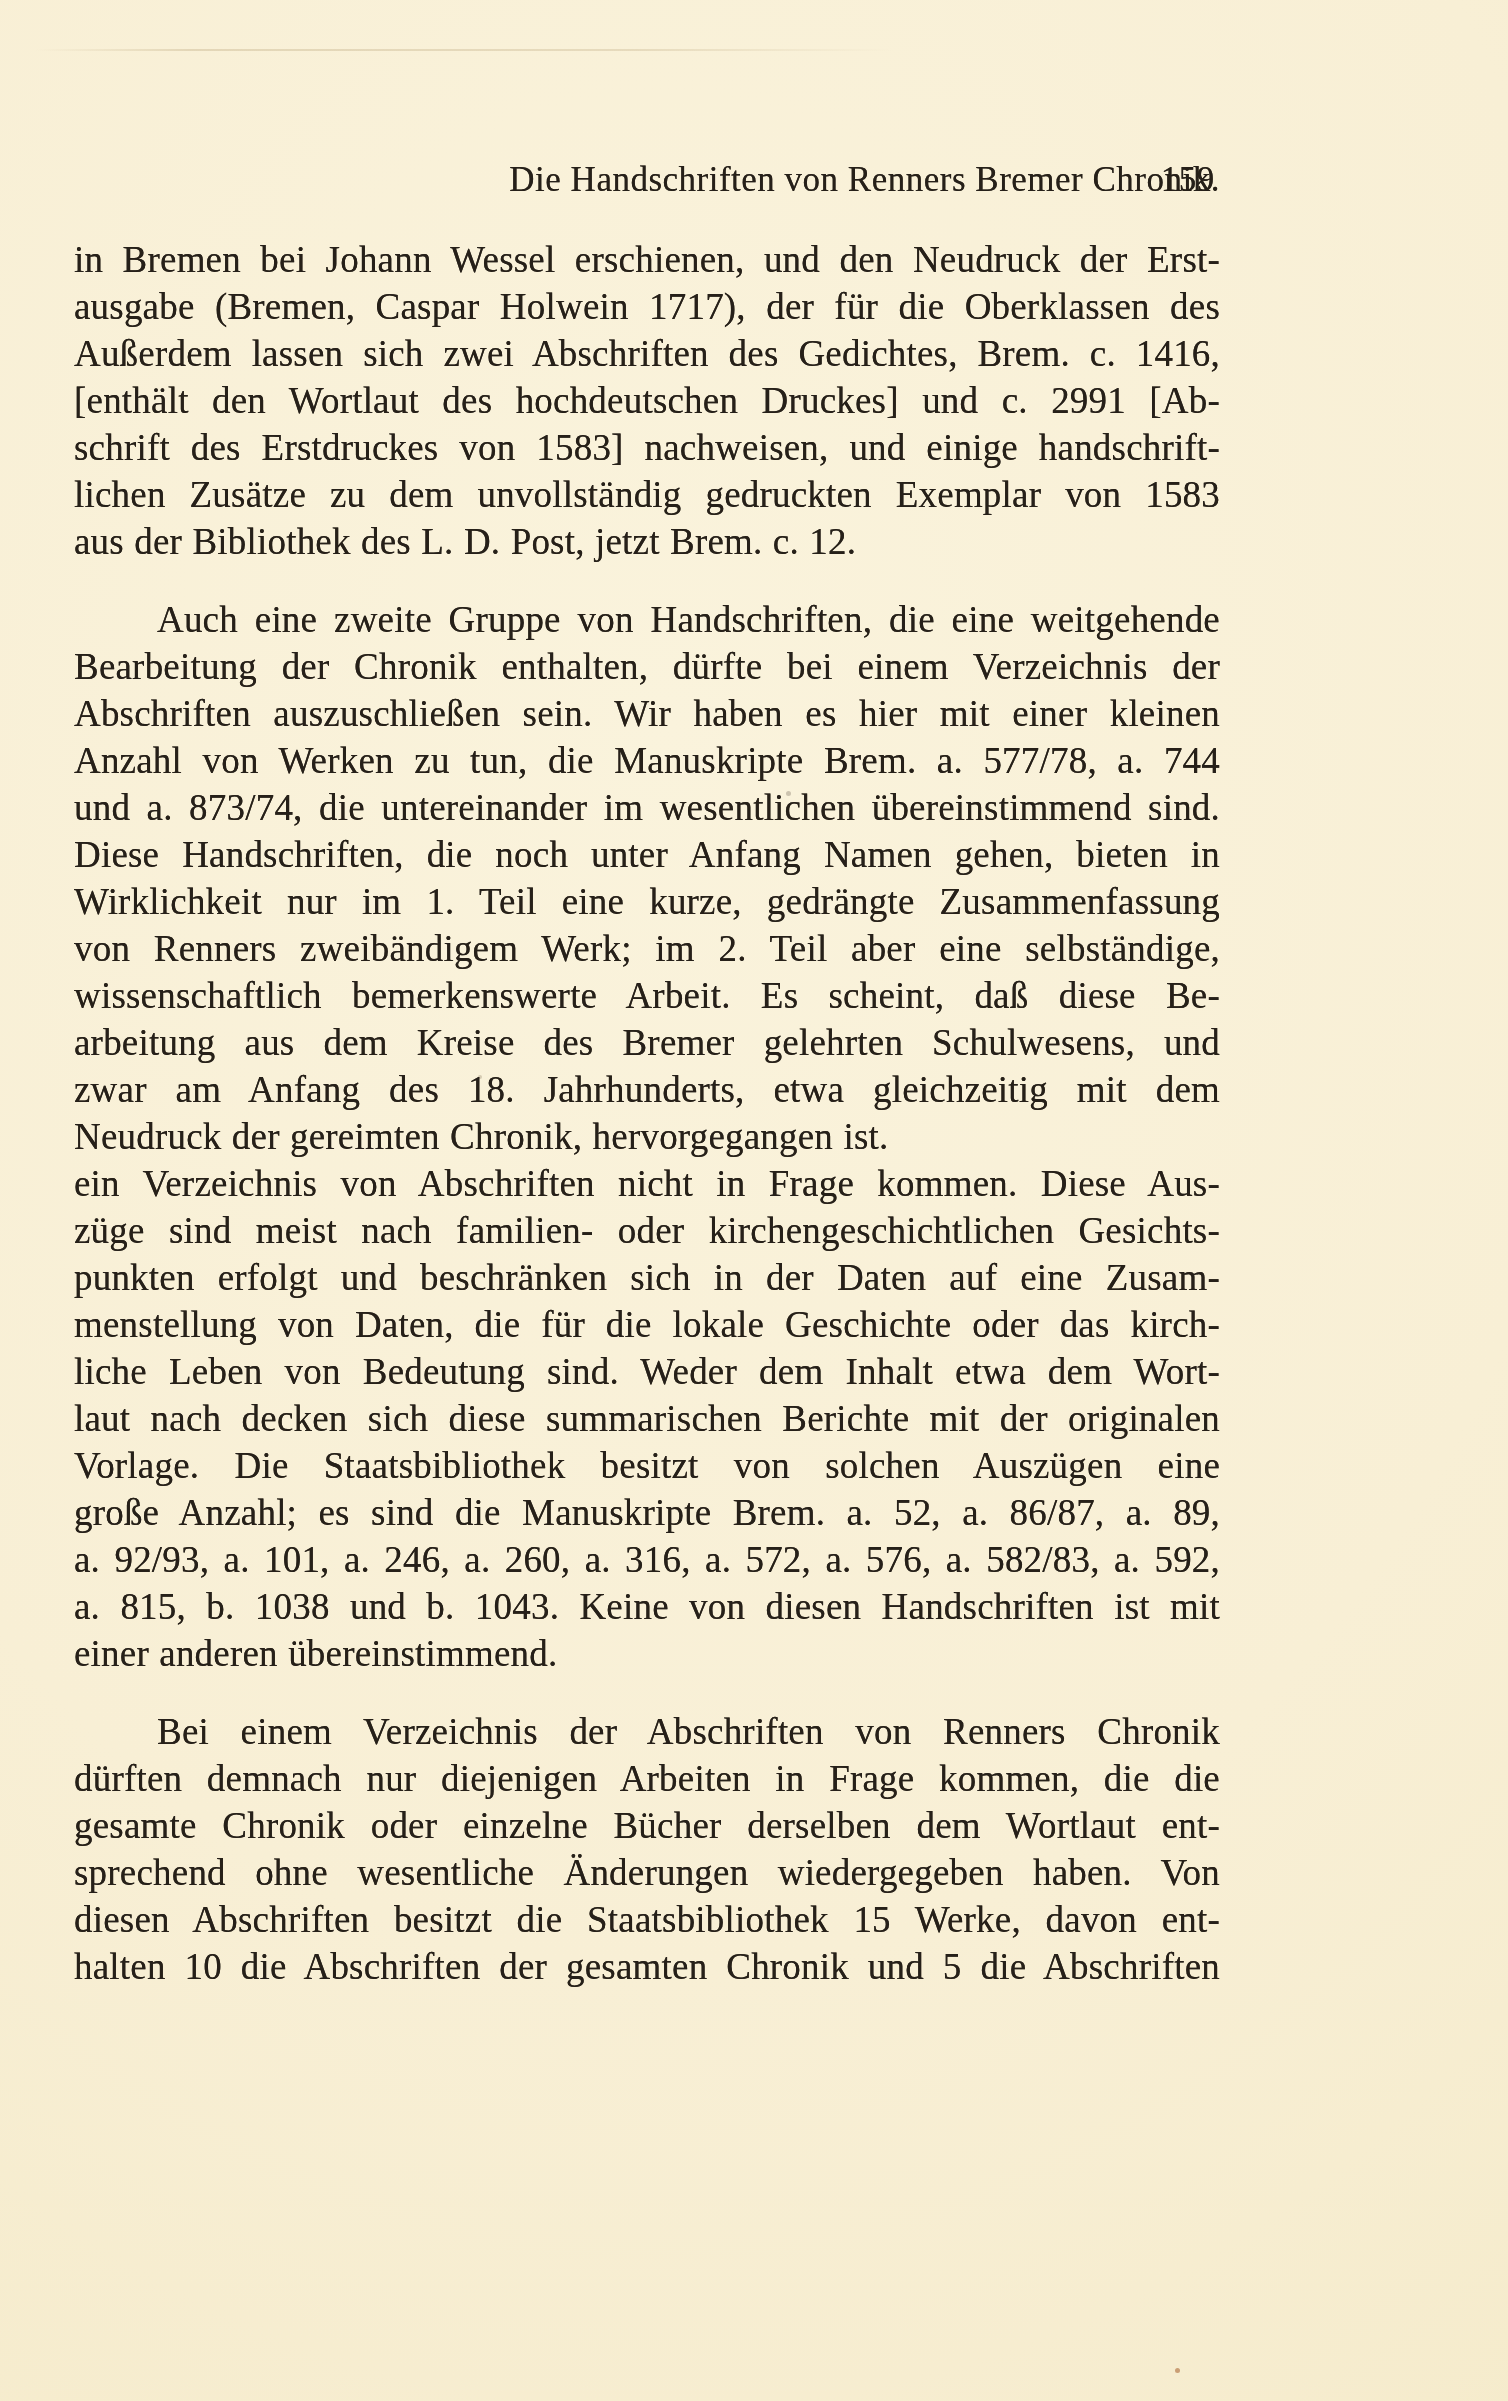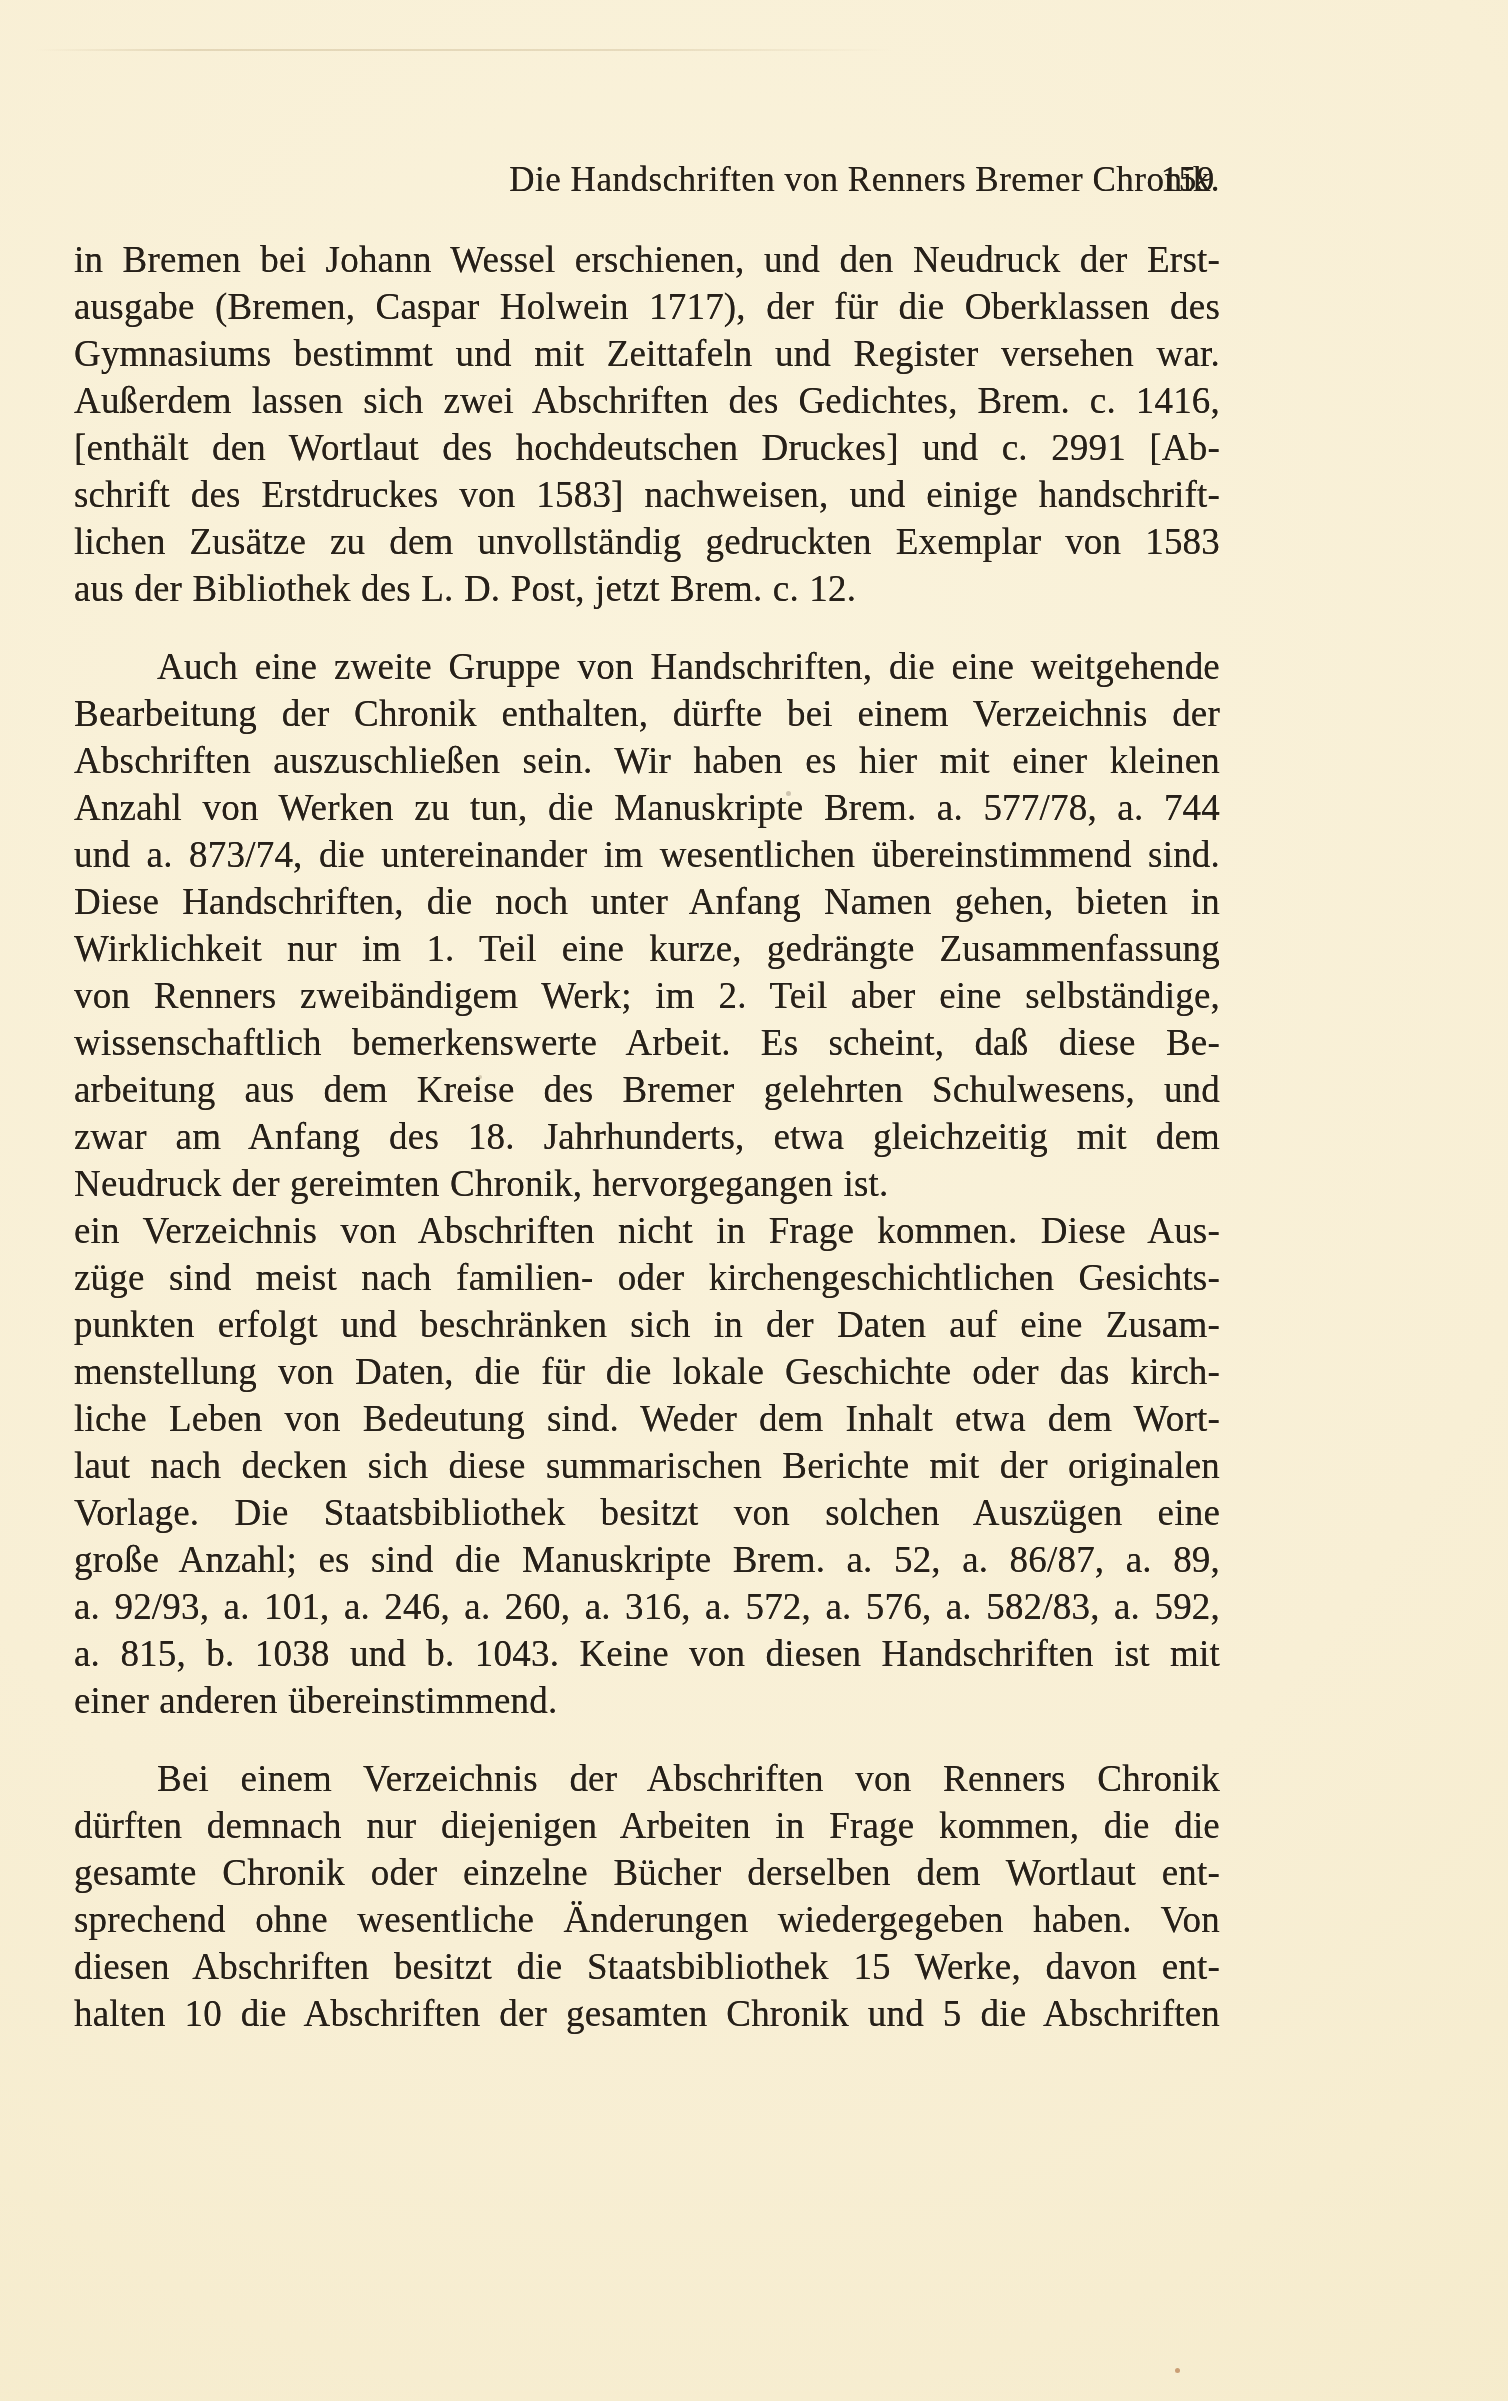--- a/index.html
+++ b/index.html
@@ -102,21 +102,20 @@
 
   <div class="header">
     <div class="running-title">Die Handschriften von Renners Bremer Chronik.</div>
     <div class="page-number">159</div>
   </div>
 
   <div class="body-text">
 
     <div class="ln">in Bremen bei Johann Wessel erschienen, und den Neudruck der Erst-</div>
     <div class="ln">ausgabe (Bremen, Caspar Holwein 1717), der für die Oberklassen des</div>
-    <div class="ln">Gymnasiums bestimmt und mit Zeittafeln und Register versehen war.</div>
     <div class="ln">Außerdem lassen sich zwei Abschriften des Gedichtes, Brem. c. 1416,</div>
     <div class="ln">[enthält den Wortlaut des hochdeutschen Druckes] und c. 2991 [Ab-</div>
     <div class="ln">schrift des Erstdruckes von 1583] nachweisen, und einige handschrift-</div>
     <div class="ln">lichen Zusätze zu dem unvollständig gedruckten Exemplar von 1583</div>
     <div class="ln end">aus der Bibliothek des L. D. Post, jetzt Brem. c. 12.</div>
 
     <div class="ln ind">Auch eine zweite Gruppe von Handschriften, die eine weitgehende</div>
     <div class="ln">Bearbeitung der Chronik enthalten, dürfte bei einem Verzeichnis der</div>
     <div class="ln">Abschriften auszuschließen sein. Wir haben es hier mit einer kleinen</div>
     <div class="ln">Anzahl von Werken zu tun, die Manuskripte Brem. a. 577/78, a. 744</div>

